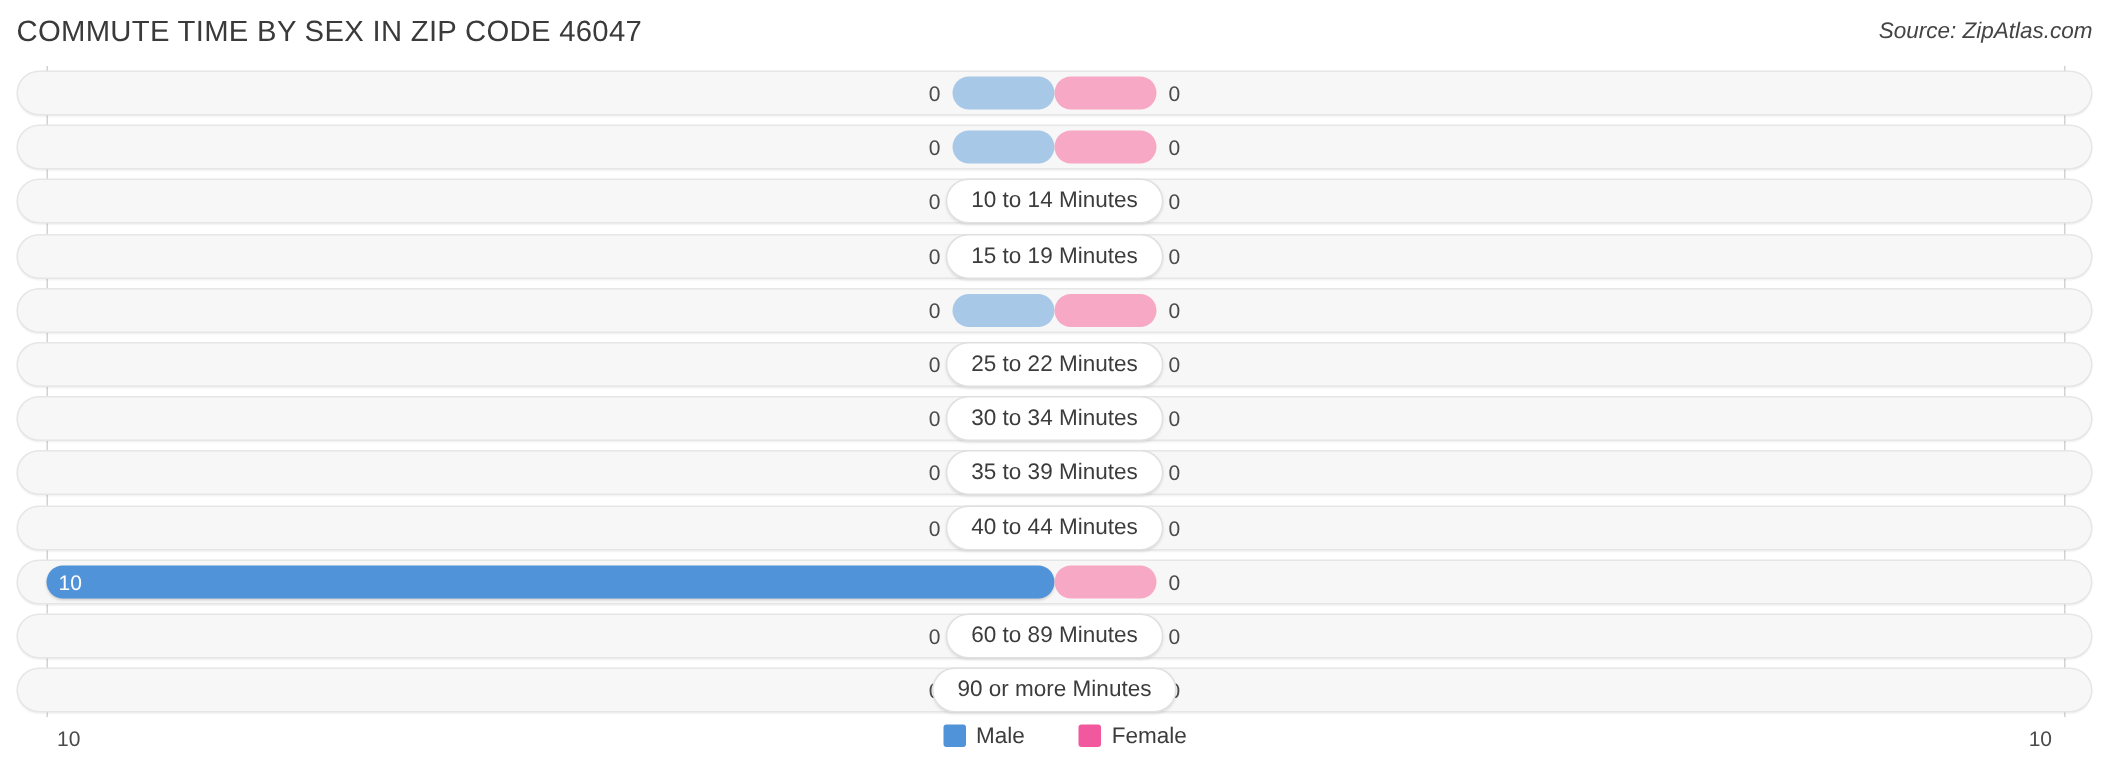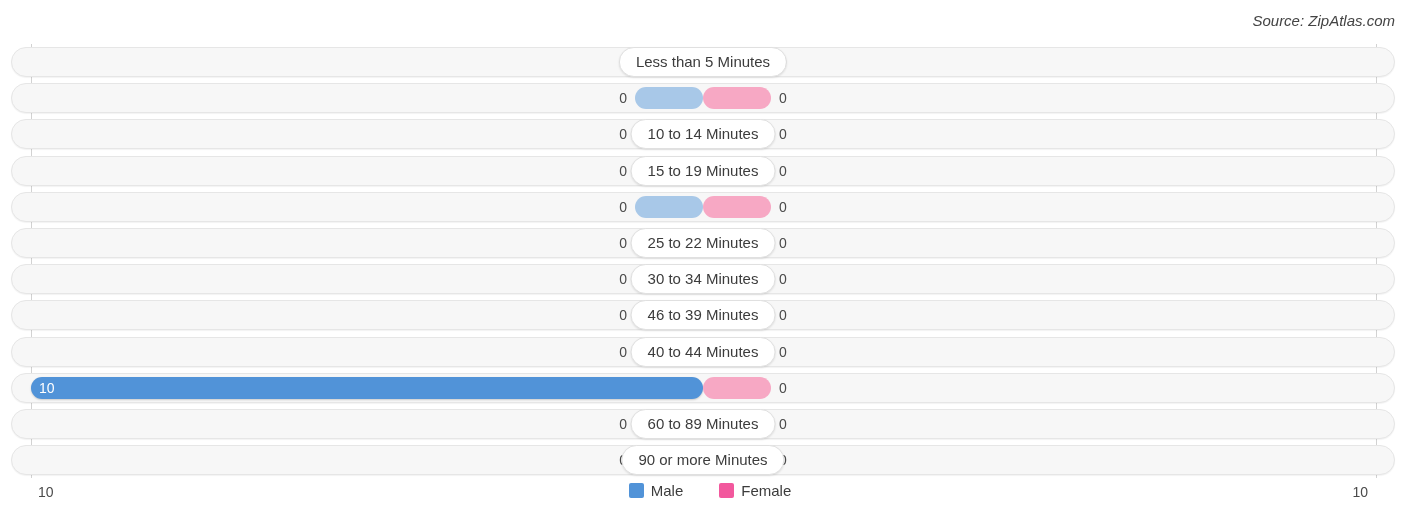--- a/index.html
+++ b/index.html
@@ -173,34 +173,34 @@
   }
   .legend-label {
     font-size: 15px;
     color: #3c3c3c;
   }
 </style>
 </head>
 <body>
 
 <div class="header">
+  <div class="chart-title">COMMUTE TIME BY SEX IN ZIP CODE 46047</div>
   <div class="source">Source: ZipAtlas.com</div>
 </div>
 
 <div class="plot">
   <div class="axis-line axis-left"></div>
   <div class="axis-line axis-right"></div>
   <div class="rows" id="rows">
       <div class="row">
         <div class="track"></div>
         <div class="bar bar-male" style="width: 68px;"></div>
         <div class="bar bar-female" style="width: 68px;"></div>
         <div class="val val-male" style="left: 613px; width: 14px;">0</div>
         <div class="val val-female" style="left: 779px;">0</div>
-        <div class="pill">Less than 5 Minutes</div>
       </div>
       <div class="row">
         <div class="track"></div>
         <div class="bar bar-male" style="width: 68px;"></div>
         <div class="bar bar-female" style="width: 68px;"></div>
         <div class="val val-male" style="left: 613px; width: 14px;">0</div>
         <div class="val val-female" style="left: 779px;">0</div>
       </div>
       <div class="row">
         <div class="track"></div>
@@ -240,21 +240,21 @@
         <div class="val val-male" style="left: 613px; width: 14px;">0</div>
         <div class="val val-female" style="left: 779px;">0</div>
         <div class="pill">30 to 34 Minutes</div>
       </div>
       <div class="row">
         <div class="track"></div>
         <div class="bar bar-male" style="width: 68px;"></div>
         <div class="bar bar-female" style="width: 68px;"></div>
         <div class="val val-male" style="left: 613px; width: 14px;">0</div>
         <div class="val val-female" style="left: 779px;">0</div>
-        <div class="pill">46 to 39 Minutes</div>
+        <div class="pill">35 to 39 Minutes</div>
       </div>
       <div class="row">
         <div class="track"></div>
         <div class="bar bar-male" style="width: 68px;"></div>
         <div class="bar bar-female" style="width: 68px;"></div>
         <div class="val val-male" style="left: 613px; width: 14px;">0</div>
         <div class="val val-female" style="left: 779px;">0</div>
         <div class="pill">40 to 44 Minutes</div>
       </div>
       <div class="row">

